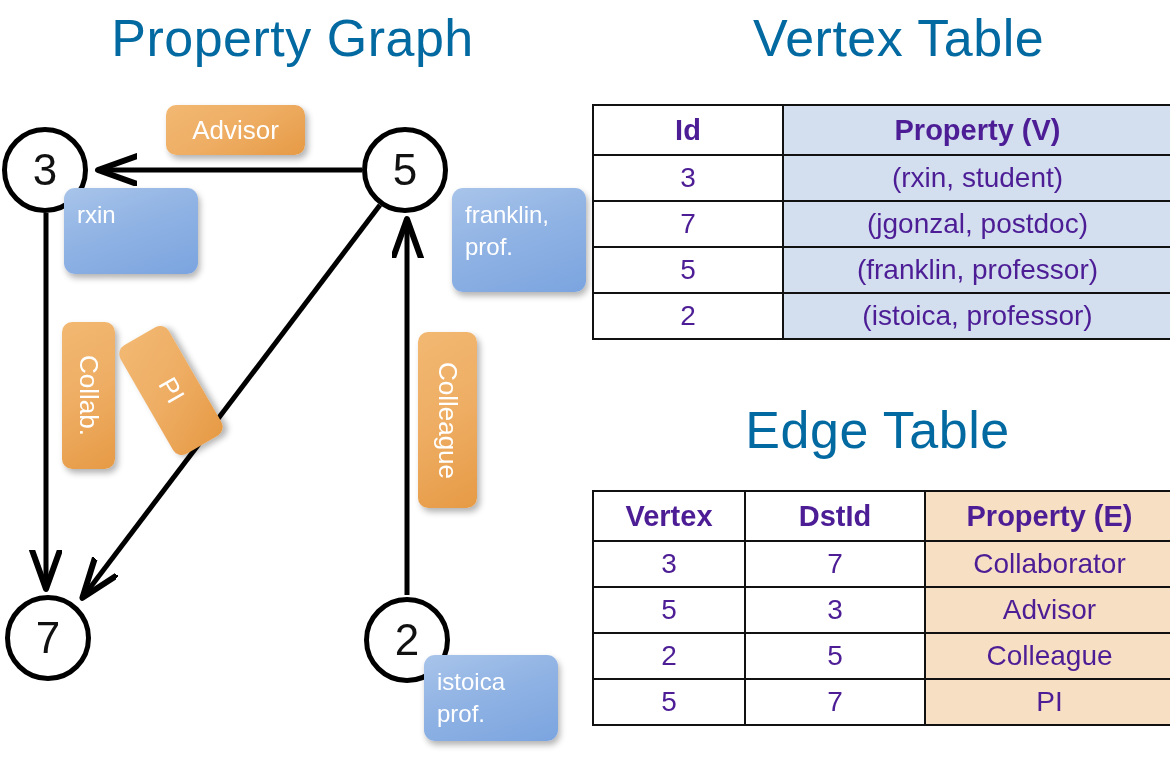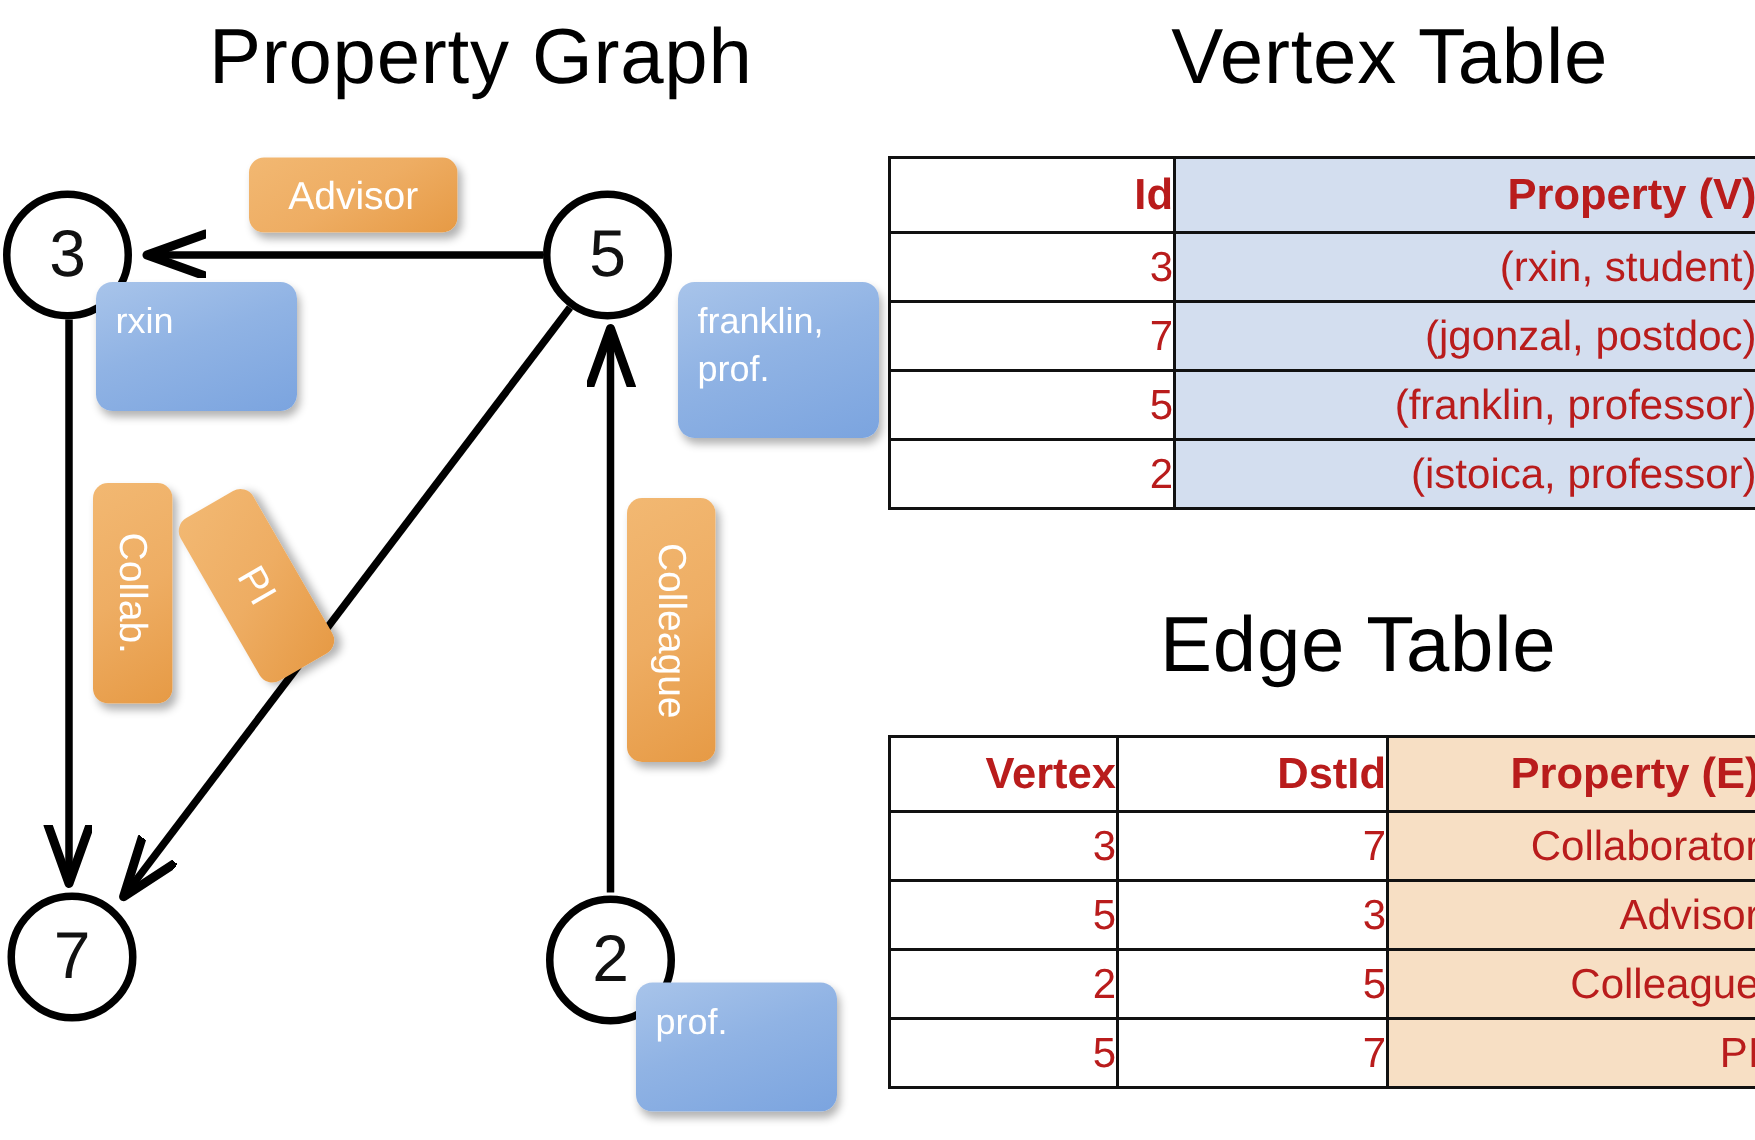--- a/index.html
+++ b/index.html
@@ -15,24 +15,23 @@
     font-family: "Liberation Sans", sans-serif;
     color: #000;
   }
 
   
   .title {
     position: absolute;
     font-family: "Liberation Sans", sans-serif;
     font-weight: 300;
     letter-spacing: 0.5px;
-    color: #000000;
+    color: #0369a1;
     white-space: nowrap;
     text-align: center;
-    margin-left: 28px;
   }
   #title-property-graph { left: 0px;   top: 8px;   width: 585px; font-size: 52px; }
   #title-vertex-table   { left: 606px; top: 8px;   width: 585px; font-size: 52px; }
   #title-edge-table     { left: 585px; top: 400px; width: 585px; font-size: 52px; }
 
   
   #graph-panel {
     position: absolute;
     left: 0; top: 0;
     width: 585px; height: 760px;
@@ -123,24 +122,24 @@
   
   .data-table {
     position: absolute;
     border-collapse: collapse;
     table-layout: fixed;
     font-family: "Liberation Sans", sans-serif;
     font-weight: 300;
   }
   .data-table td, .data-table th {
     border: 2px solid #111;
-    text-align: right;
+    text-align: center;
     font-weight: 300;
     padding: 0;
-    color: #b91c1c;
+    color: #4c1d95;
   }
   .data-table th {
     font-weight: 700;
     font-size: 29px;
     height: 48px;
   }
   .data-table td {
     font-size: 28px;
     height: 44px;
   }
@@ -185,20 +184,21 @@
   <div class="vertex-node" id="node-2">2</div>
 
   <div class="prop-box" id="prop-3">
     <div>rxin</div>
   </div>
   <div class="prop-box" id="prop-5">
     <div>franklin,</div>
     <div>prof.</div>
   </div>
   <div class="prop-box" id="prop-2">
+    <div>istoica</div>
     <div>prof.</div>
   </div>
 
   <div class="edge-label" id="edge-label-advisor">
     <span>Advisor</span>
   </div>
   <div class="edge-label" id="edge-label-collab">
     <span>Collab.</span>
   </div>
   <div class="edge-label" id="edge-label-pi">

